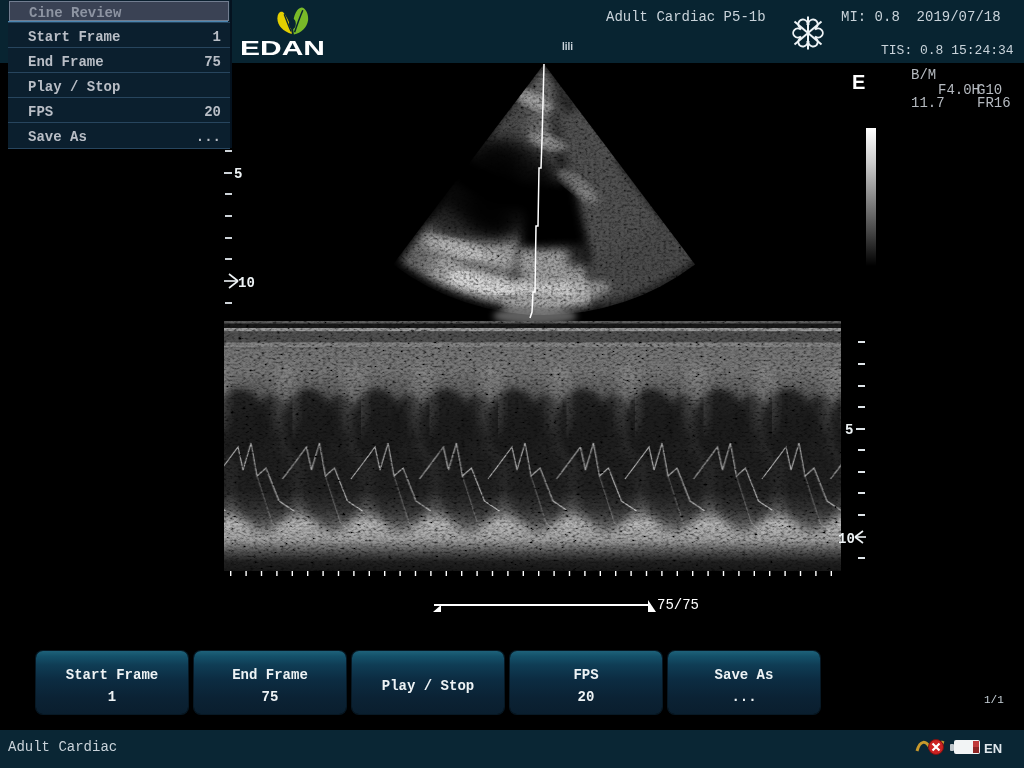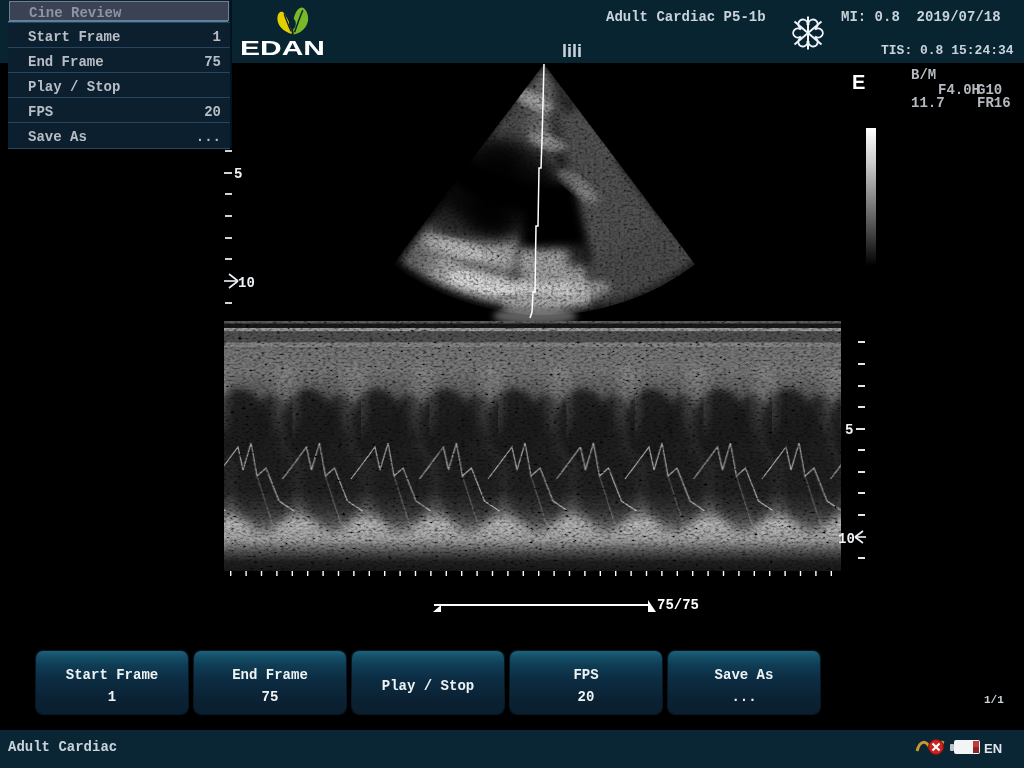--- a/index.html
+++ b/index.html
@@ -1,17 +1,17 @@
 <!DOCTYPE html>
 <html><head><meta charset="utf-8">
 <style>
 html,body{margin:0;padding:0;background:#000;}
 body{width:1024px;height:768px;position:relative;overflow:hidden;font-family:"Liberation Mono",monospace;}
 .abs{position:absolute;}
-.t{font-weight:bold;color:#c9d3da;font-size:14px;line-height:14px;white-space:pre;}
+.t{font-weight:normal;color:#c9d3da;font-size:14px;line-height:14px;white-space:pre;}
 #topbar{left:0;top:0;width:1024px;height:63px;background:#082431;}
 #statusbar{left:0;top:730px;width:1024px;height:38px;background:#0a2634;}
 #menu{left:0;top:0;width:222px;height:148px;background:#0b1f2e;border-right:2px solid #04121f;margin-left:8px;}
 #menuhead{position:absolute;left:1px;top:1px;width:218px;height:18px;background:#3a4254;border:1px solid #717d90;}
 #menuhead span{position:absolute;left:19px;top:3px;font-weight:bold;font-size:14px;color:#8d94a2;}
 .mrow{position:absolute;left:0;width:222px;height:25px;border-top:1px solid #27455e;}
 .mrow .lab{position:absolute;left:20px;top:6px;font-weight:bold;font-size:14px;color:#b9bec6;}
 .mrow .val{position:absolute;right:9px;top:6px;font-weight:bold;font-size:14px;color:#b9bec6;}
 .btn{position:absolute;top:651px;width:152px;height:63px;border-radius:7px;
  background:linear-gradient(180deg,#1e627a 0%,#14516a 8%,#0f3d55 22%,#0c2c42 45%,#0b2234 75%,#0a1e2e 100%);
@@ -275,21 +275,21 @@
       <span class="lab">FPS</span>
       <span class="val">20</span>
     </div>
   <div class="mrow" style="top:122px;border-bottom:1px solid #27455e">
       <span class="lab">Save As</span>
       <span class="val">...</span>
     </div>
 </div>
 
 <div class="abs t" style="left:606px;top:10px;">Adult Cardiac P5-1b</div>
-<div class="abs" style="left:562px;top:41px;font-family:'Liberation Sans',sans-serif;font-weight:bold;font-size:18px;color:#c9d3da;">lili</div>
+<div class="abs" style="left:562px;top:41px;font-family:'Liberation Sans',sans-serif;font-weight:bold;font-size:10px;color:#c9d3da;">lili</div>
 <div class="abs t" style="left:841px;top:10px;">MI: 0.8  2019/07/18</div>
 <div class="abs t" style="left:881px;top:44px;font-size:13px;">TIS: 0.8 15:24:34</div>
 
 <div class="abs" style="left:852px;top:71px;font-family:'Liberation Sans';font-weight:bold;font-size:20px;color:#fff;">E</div>
 <div class="abs t" style="left:911px;top:68px;color:#b5bac0;">B/M</div>
 <div class="abs t" style="left:925px;top:83px;color:#b5bac0;margin-left:13px;">F4.0H</div>
 <div class="abs t" style="left:977px;top:83px;color:#b5bac0;">G10</div>
 <div class="abs t" style="left:911px;top:96px;color:#b5bac0;">11.7</div>
 <div class="abs t" style="left:977px;top:96px;color:#b5bac0;">FR16</div>
 

